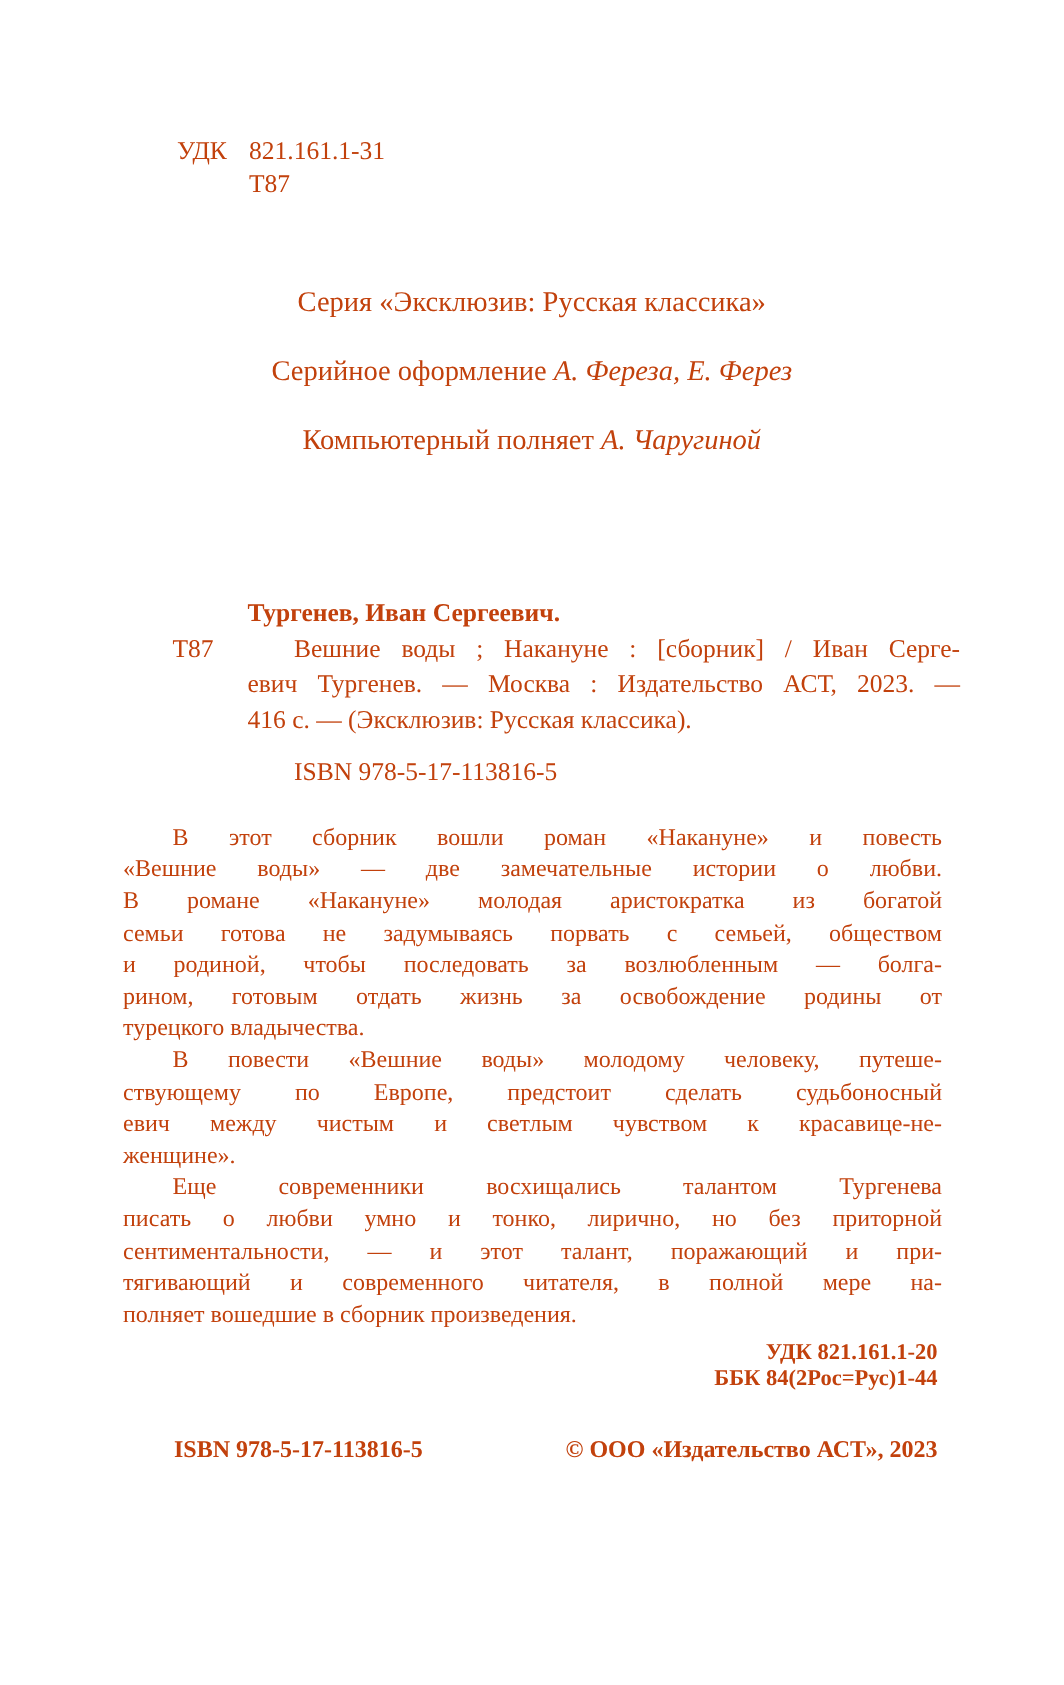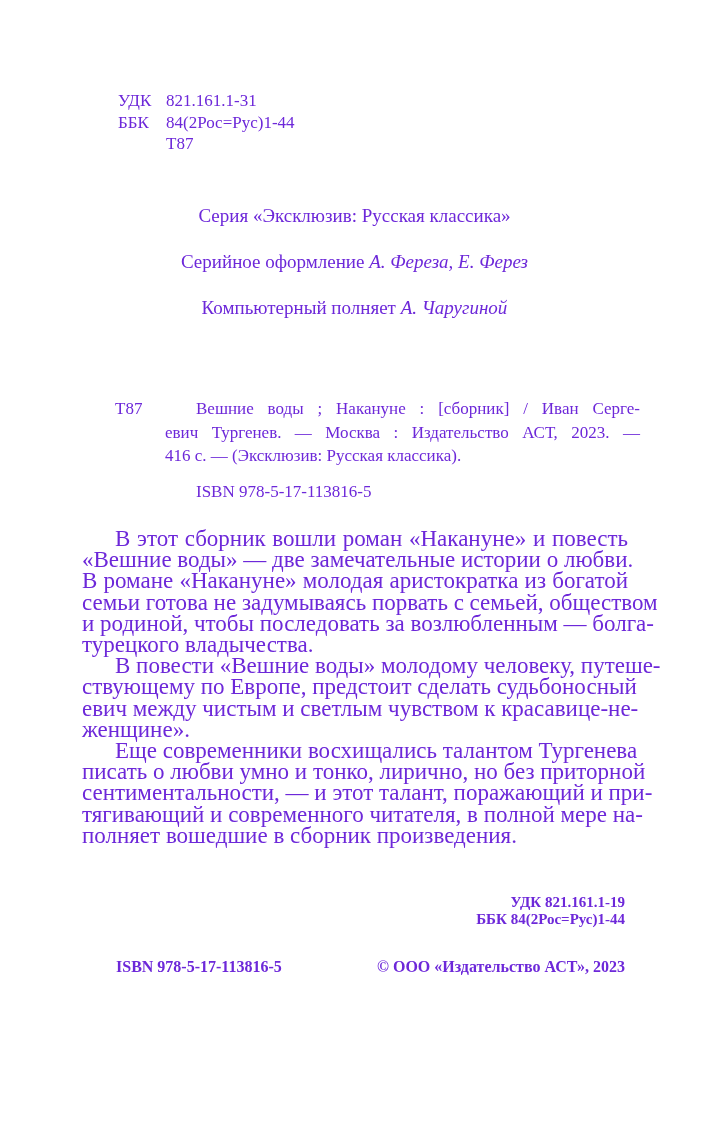--- a/index.html
+++ b/index.html
@@ -5,21 +5,21 @@
   html, body {
     margin: 0;
     padding: 0;
     background: #ffffff;
   }
   .page {
     position: relative;
     width: 709px;
     height: 1123px;
     background: #ffffff;
-    color: #6d28d9;
+    color: #c2410c;
     font-family: "Liberation Serif", "DejaVu Serif", serif;
     overflow: hidden;
   }
 
   
   .top-codes {
     position: absolute;
     left: 118px;
     top: 90px;
     font-size: 17px;
@@ -30,21 +30,20 @@
 
   
   .series-block {
     position: absolute;
     left: 0;
     top: 192px;
     width: 709px;
     text-align: center;
     font-size: 19px;
     line-height: 20px;
-    margin-top: 14px;
   }
   .series-line { margin-bottom: 26px; }
   .it { font-style: italic; }
 
   
   .catalog {
     position: absolute;
     left: 165px;
     top: 397px;
     width: 475px;
@@ -70,23 +69,23 @@
   .entry .line.first { text-indent: 31px; }
   .isbn-line {
     margin-top: 12px;
     padding-left: 31px;
   }
 
   
   .annotation {
     position: absolute;
     left: 82px;
-    top: 528px;
+    top: 548px;
     width: 546px;
-    font-size: 23px;
+    font-size: 16px;
     line-height: 21.2px;
   }
   .para .line.first { text-indent: 33px; }
 
   
   .bottom-codes {
     position: absolute;
     right: 84px;
     top: 894px;
     text-align: right;
@@ -112,73 +111,71 @@
 <body>
 
 <div class="page">
 
   <div class="top-codes">
     <div class="code-row">
       <span class="code-label">УДК</span>
       <span class="code-value">821.161.1-31</span>
     </div>
     <div class="code-row">
-      <span class="code-label">ББК</span>
-      <span class="code-value">84(2Рос=Рус)1-44</span>
-    </div>
-    <div class="code-row">
       <span class="code-label"></span>
       <span class="code-value">Т87</span>
     </div>
   </div>
 
   <div class="series-block">
     <div class="series-line">Серия «Эксклюзив: Русская классика»</div>
     <div class="series-line"><span>Серийное оформление</span> <span class="it">А. Фереза, Е. Ферез</span></div>
     <div class="series-line"><span>Компьютерный полняет</span> <span class="it">А. Чаругиной</span></div>
   </div>
 
   <div class="catalog">
+    <div class="catalog-header">Тургенев, Иван Сергеевич.</div>
     <div class="entry">
       <span class="sign">Т87</span>
       <div>
           <div class="line first">Вешние воды ; Накануне : [сборник] / Иван Серге-</div>
           <div class="line">евич Тургенев. — Москва : Издательство АСТ, 2023. —</div>
           <div class="line last">416 с. — (Эксклюзив: Русская классика).</div>
         </div>
     </div>
     <div class="isbn-line">ISBN 978-5-17-113816-5</div>
   </div>
 
   <div class="annotation">
       <div class="para">
         <div class="line first">В этот сборник вошли роман «Накануне» и повесть</div>
         <div class="line">«Вешние воды» — две замечательные истории о любви.</div>
         <div class="line">В романе «Накануне» молодая аристократка из богатой</div>
         <div class="line">семьи готова не задумываясь порвать с семьей, обществом</div>
         <div class="line">и родиной, чтобы последовать за возлюбленным — болга-</div>
+        <div class="line">рином, готовым отдать жизнь за освобождение родины от</div>
         <div class="line last">турецкого владычества.</div>
       </div>
       <div class="para">
         <div class="line first">В повести «Вешние воды» молодому человеку, путеше-</div>
         <div class="line">ствующему по Европе, предстоит сделать судьбоносный</div>
         <div class="line">евич между чистым и светлым чувством к красавице-не-</div>
         <div class="line last">женщине».</div>
       </div>
       <div class="para">
         <div class="line first">Еще современники восхищались талантом Тургенева</div>
         <div class="line">писать о любви умно и тонко, лирично, но без приторной</div>
         <div class="line">сентиментальности, — и этот талант, поражающий и при-</div>
         <div class="line">тягивающий и современного читателя, в полной мере на-</div>
         <div class="line last">полняет вошедшие в сборник произведения.</div>
       </div>
     </div>
 
   <div class="bottom-codes">
-    <div>УДК 821.161.1-19</div>
+    <div>УДК 821.161.1-20</div>
     <div>ББК 84(2Рос=Рус)1-44</div>
   </div>
 
   <div class="footer">
     <span>ISBN 978-5-17-113816-5</span>
     <span>© ООО «Издательство АСТ», 2023</span>
   </div>
 
 </div>
 

